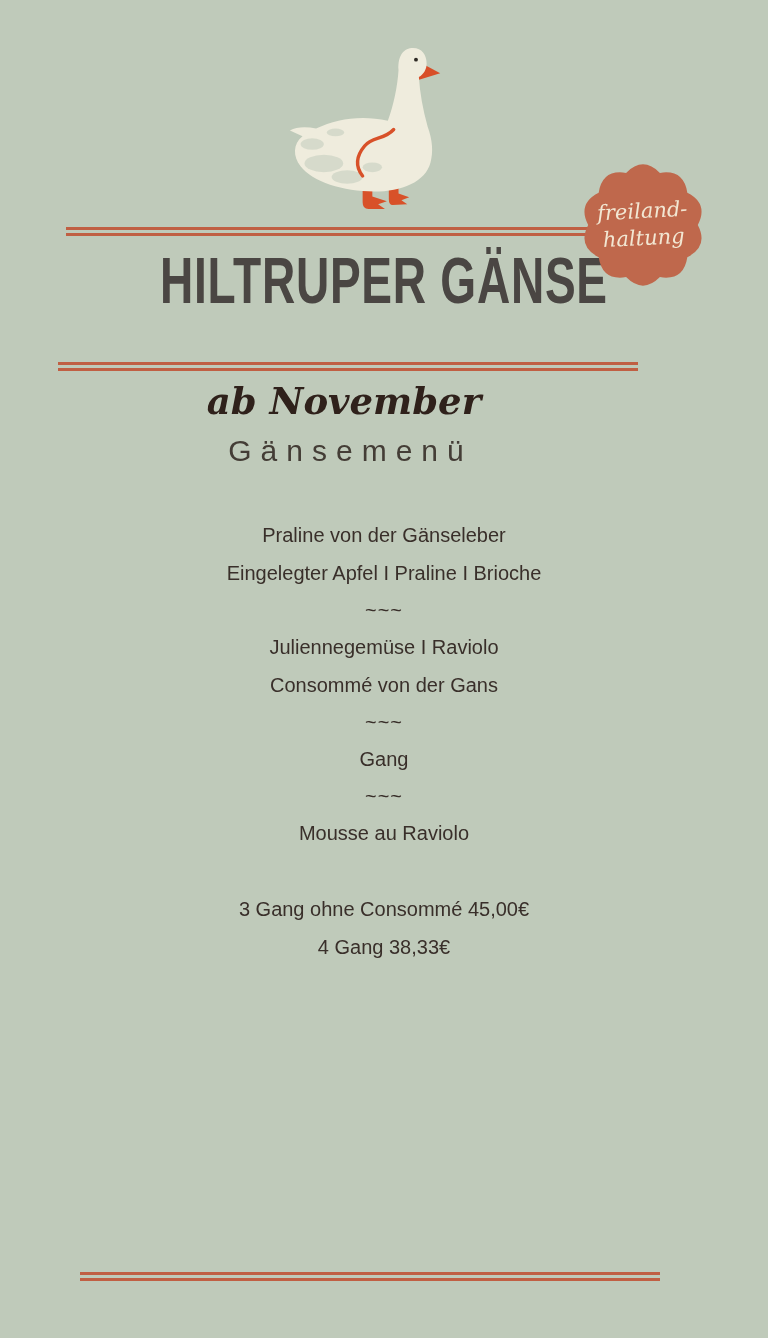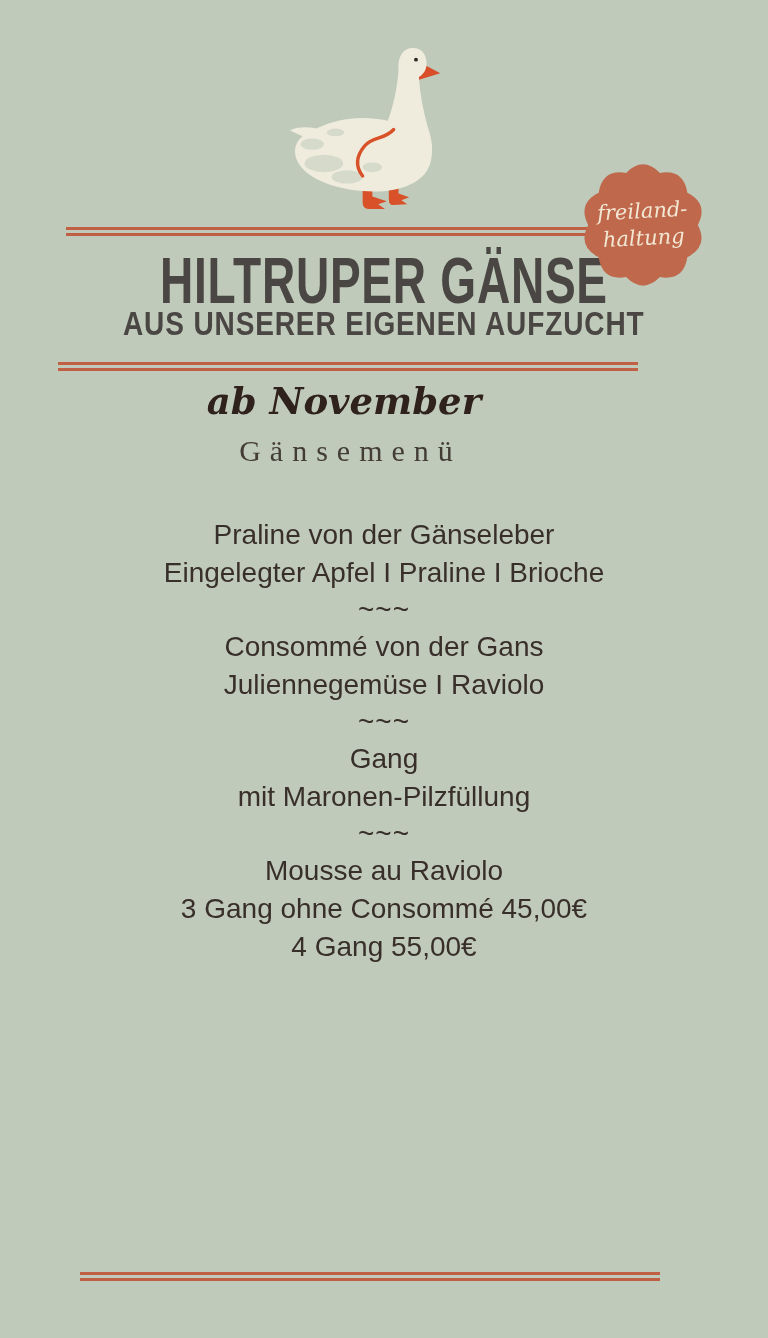--- a/index.html
+++ b/index.html
@@ -52,33 +52,33 @@
 
   .season{
     position:absolute;top:379px;left:0;width:688px;
     text-align:center;
     font-family:"DejaVu Serif",serif;font-style:italic;font-weight:bold;
     font-size:37px;color:#2f211b;
   }
   .menu-name{
     position:absolute;top:434px;left:0;width:692px;
     text-align:center;
-    font-family:Liberation Serif, serif;
+    font-family:Liberation Sans, sans-serif;
     font-size:30px;color:#443d36;letter-spacing:9px;text-indent:9px;
   }
 
   
   .courses{
     position:absolute;top:516px;left:99px;width:570px;
     text-align:center;
-    font-size:28px;line-height:38px;color:#392f2a;
+    font-size:20px;line-height:38px;color:#392f2a;
   }
   .course-line{min-height:38px;}
   .course-sep{line-height:36px;letter-spacing:1px;}
-  .prices{}
+  .prices{margin-top:38px;}
 </style>
 </head>
 <body>
 
 <div class="poster">
 
   <svg class="goose" viewBox="0 0 165 185" aria-hidden="true">
 
     <g fill="#d85129">
       <path d="M78,146 L88,146 L88,162 L103,167 L94,170 L101,175 L84,175 Q78,175 78,168 Z"></path>
@@ -118,49 +118,47 @@
                Q1.5,47.8 23.9,36.5 Q27.7,11.8 52.4,15.8 Q70,-2 87.6,15.8
                Q112.3,11.8 116.1,36.5 Q138.5,47.8 127,70 Z" fill="#bf684c"></path>
     </svg>
     <div class="badge-text">
       <span>freiland-</span>
       <span>haltung</span>
     </div>
   </div>
 
   <h1 class="title"><span class="condensed">HILTRUPER GÄNSE</span></h1>
-  <h2 class="subtitle"><span class="condensed">AUS UNSERER EIGENEN AUFZUCHT</span></h2>
 
   <div class="season">ab November</div>
   <div class="menu-name">Gänsemenü</div>
 
   <div class="courses">
 
     <div>
       <div class="course-line">Praline von der Gänseleber</div>
       <div class="course-line">Eingelegter Apfel I Praline I Brioche</div>
     </div>
     <div class="course-sep">~~~</div>
 
     <div>
+      <div class="course-line">Juliennegemüse I Raviolo</div>
       <div class="course-line">Consommé von der Gans</div>
-      <div class="course-line">Juliennegemüse I Raviolo</div>
     </div>
     <div class="course-sep">~~~</div>
 
     <div>
       <div class="course-line">Gang</div>
-      <div class="course-line">mit Maronen-Pilzfüllung</div>
     </div>
     <div class="course-sep">~~~</div>
 
     <div>
       <div class="course-line">Mousse au Raviolo</div>
     </div>
 
     <div class="prices">
       <div class="course-line">3 Gang ohne Consommé 45,00€</div>
-      <div class="course-line">4 Gang 55,00€</div>
+      <div class="course-line">4 Gang 38,33€</div>
     </div>
 
   </div>
 
 </div>
 
 </body></html>

